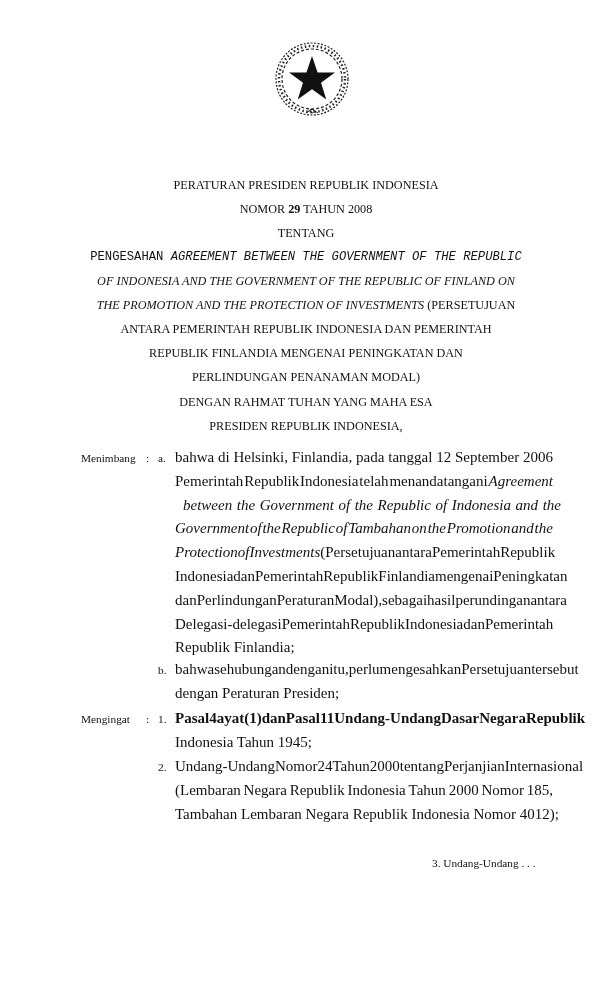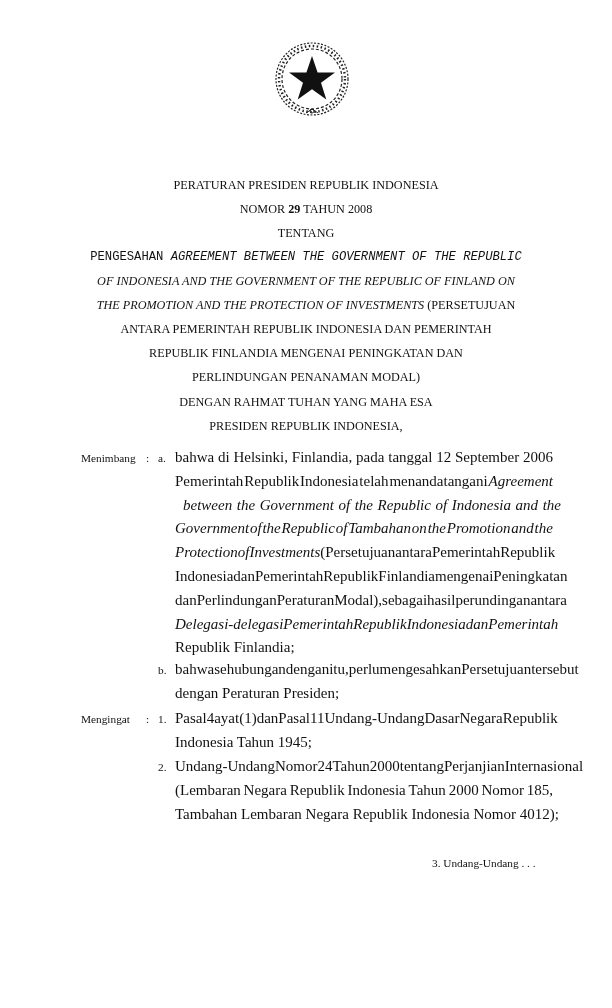--- a/index.html
+++ b/index.html
@@ -150,21 +150,21 @@
       <div class="jline" style="height: 23.8px; white-space: nowrap;">
         <span>dan</span>
         <span>Perlindungan</span>
         <span>Peraturan</span>
         <span>Modal),</span>
         <span>sebagai</span>
         <span>hasil</span>
         <span>perundingan</span>
         <span>antara</span>
       </div>
-      <div class="jline" style="height: 23.8px; white-space: nowrap; font-style: italic;">
+      <div class="jline" style="height: 23.8px; white-space: nowrap;">
         <span>Delegasi-delegasi</span>
         <span>Pemerintah</span>
         <span>Republik</span>
         <span>Indonesia</span>
         <span>dan</span>
         <span>Pemerintah</span>
       </div>
       <div style="height: 23.8px; white-space: nowrap;"><span>Republik</span><span> Finlandia;</span></div>
     </div>
     <div class="row marker" style="top: 662px; left: 158px;">b.</div>
@@ -183,21 +183,21 @@
     </div>
   </div>
 
 <div class="row" style="top:711px; left:0; width:612px;">
   <span class="label">Mengingat</span>
   <span class="colon">:</span>
 </div>
 <div id="mengingat-items">
     <div class="row marker" style="top: 711px; left: 158px;">1.</div>
     <div class="para" style="top: 707px;">
-      <div class="jline" style="height: 23.8px; white-space: nowrap;">
+      <div class="jline" style="height: 23.8px; white-space: nowrap; font-weight: bold;">
         <span>Pasal</span>
         <span>4</span>
         <span>ayat</span>
         <span>(1)</span>
         <span>dan</span>
         <span>Pasal</span>
         <span>11</span>
         <span>Undang-Undang</span>
         <span>Dasar</span>
         <span>Negara</span>

